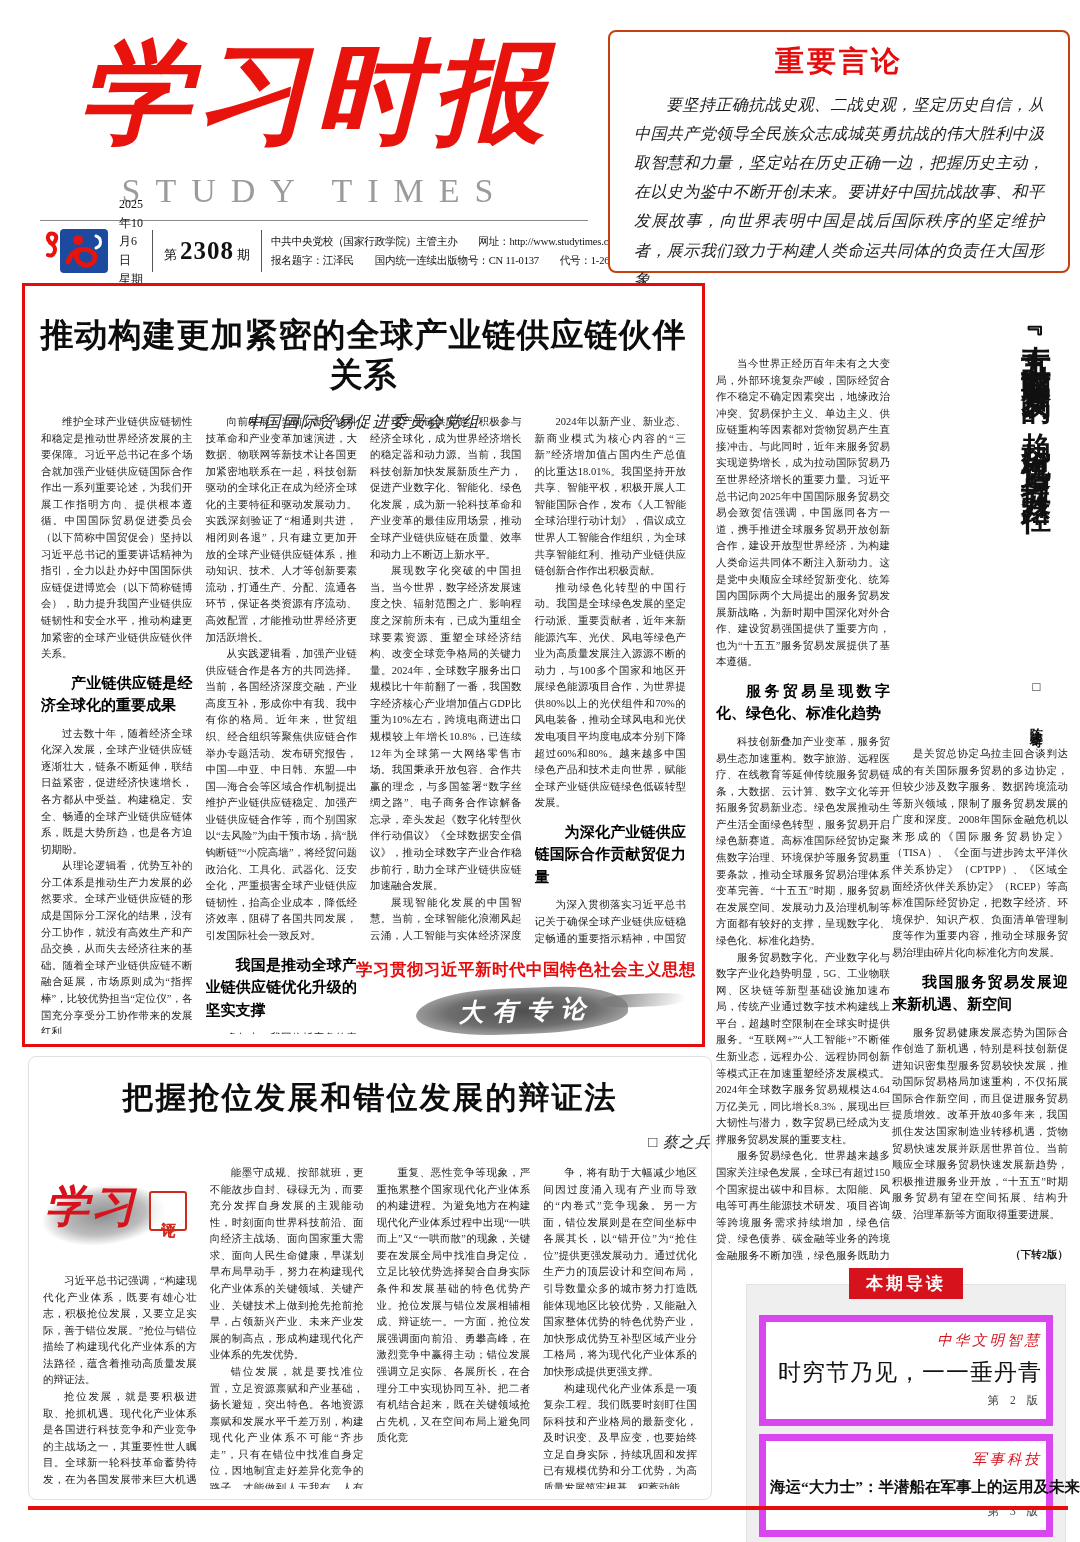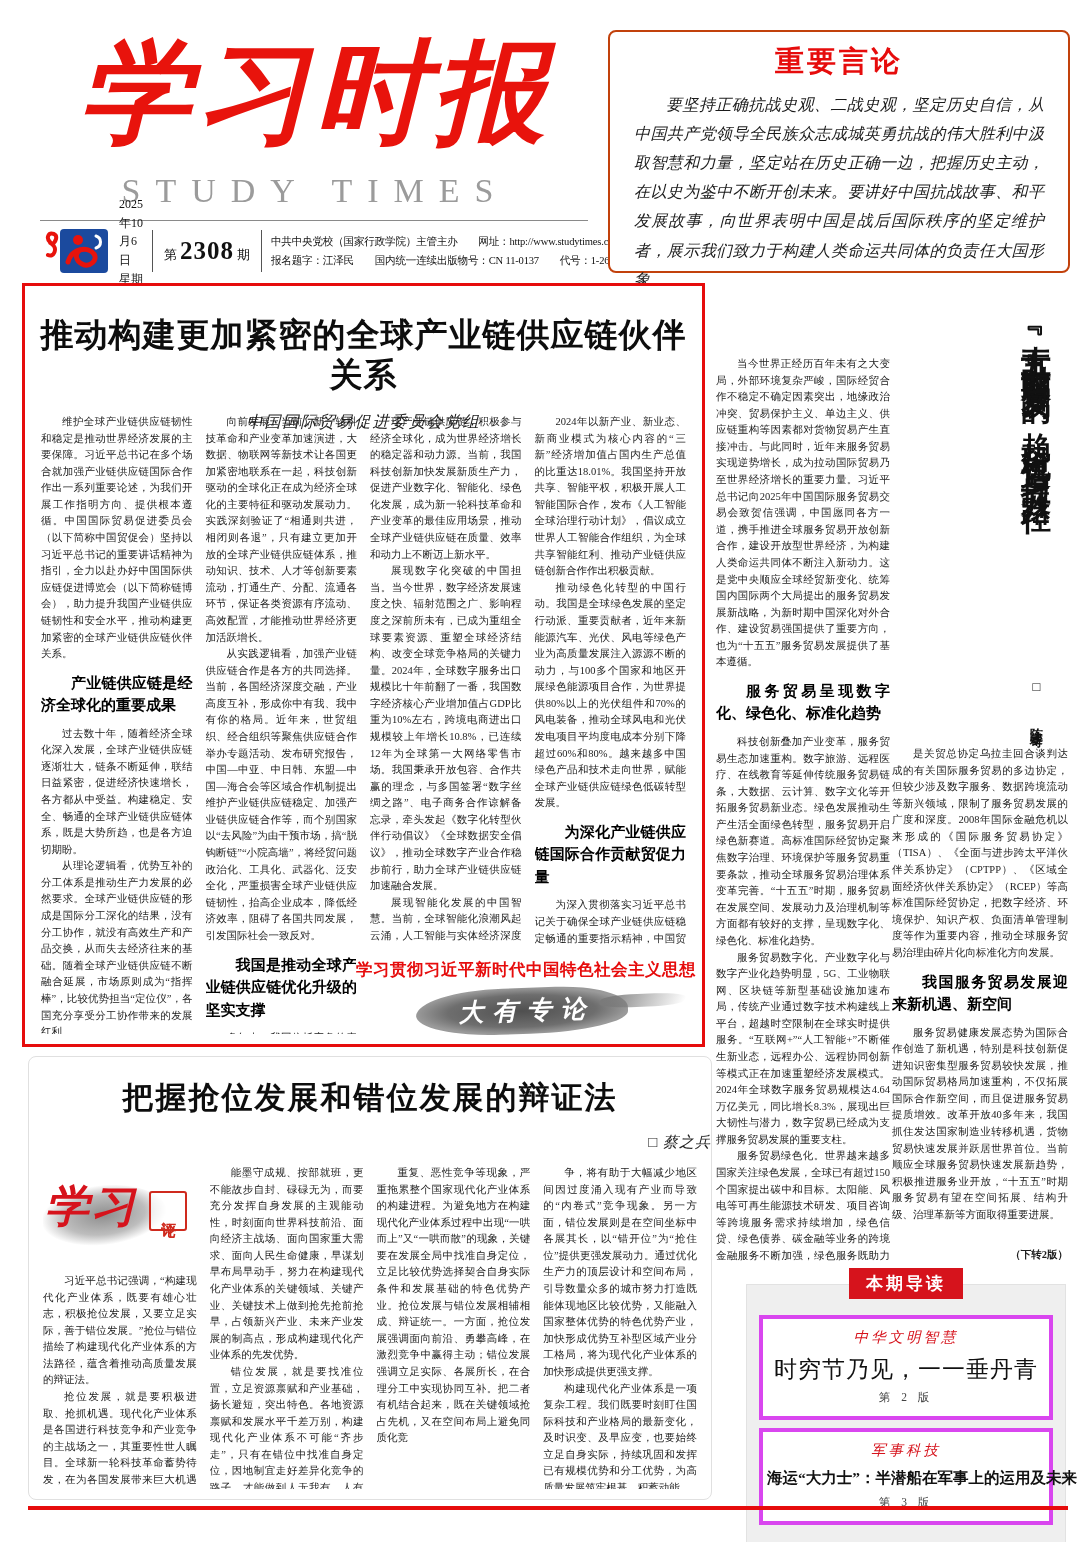--- a/index.html
+++ b/index.html
@@ -111,21 +111,21 @@
   }
   .xp-seal span { writing-mode:vertical-rl; text-orientation:upright; font-size:15px; font-weight:bold; color:#cf2a1e; letter-spacing:1px; }
   
   .digest { position:absolute; left:746px; top:1268px; width:320px; }
   .digest-badge {
     position:relative; z-index:2; margin:0 auto; width:fit-content;
     background:#d6131c; color:#fff; font-size:17px; font-weight:bold; letter-spacing:3px;
     padding:4px 17px; font-family:"DejaVu Sans",sans-serif;text-align:center;
   }
   .digest-panel { margin-top:-15px; background:#efefef; border:1px solid #e2e2e2; padding:22px 10px 10px 10px; }
-  .digest-card { background:#fff; border:4px solid #d946ef; margin:8px 2px; padding:9px 4px 11px 4px; text-align:center; }
+  .digest-card { background:#fff; border:7px solid #d946ef; margin:8px 2px; padding:9px 4px 11px 4px; text-align:right; }
   .digest-cat { color:#d6131c; font-size:14.5px; font-style:italic; letter-spacing:3px; }
   .digest-h1 { font-size:23px; font-weight:400; margin:7px 0 5px 0; letter-spacing:1px; color:#111; }
   .digest-h2 { font-size:15.5px; font-weight:900; margin:8px 0 6px 0; color:#111; white-space:nowrap; }
   .digest-page { font-size:11.5px; color:#444; letter-spacing:4px; }
   .bottom-red-rule { position:absolute; left:28px; top:1506px; width:1040px; height:4px; background:#e60c0c; }
 </style>
 </head>
 <body>
 
 <div class="page">

